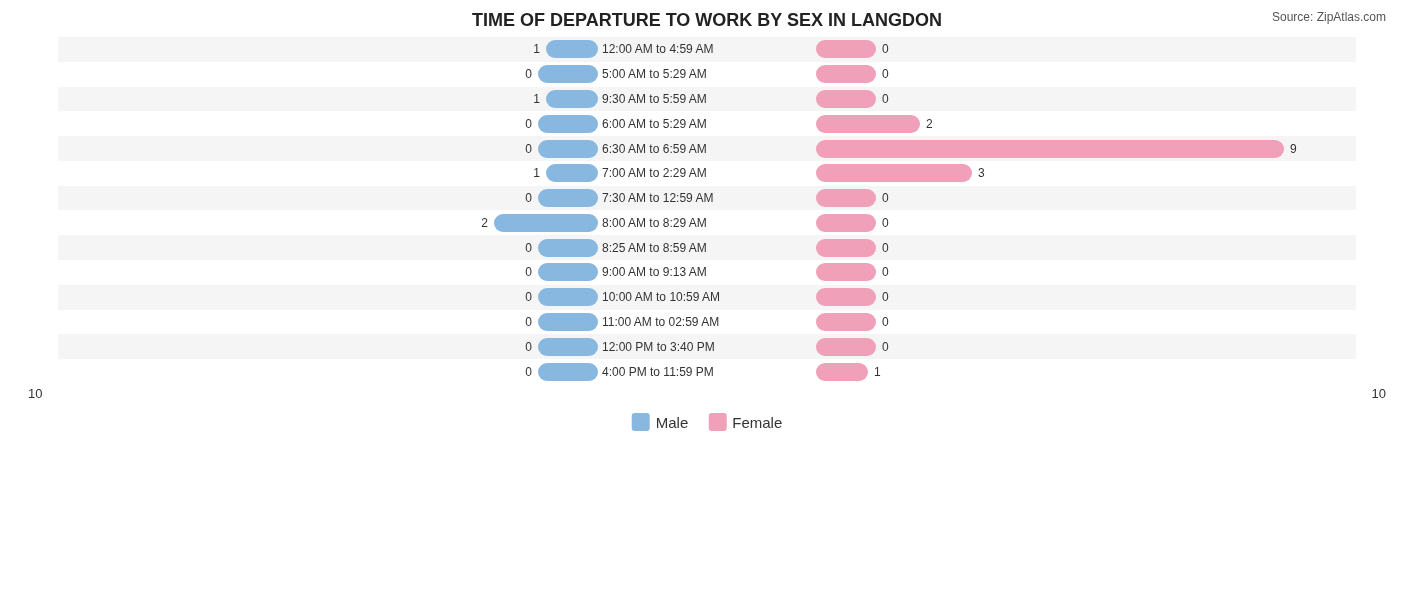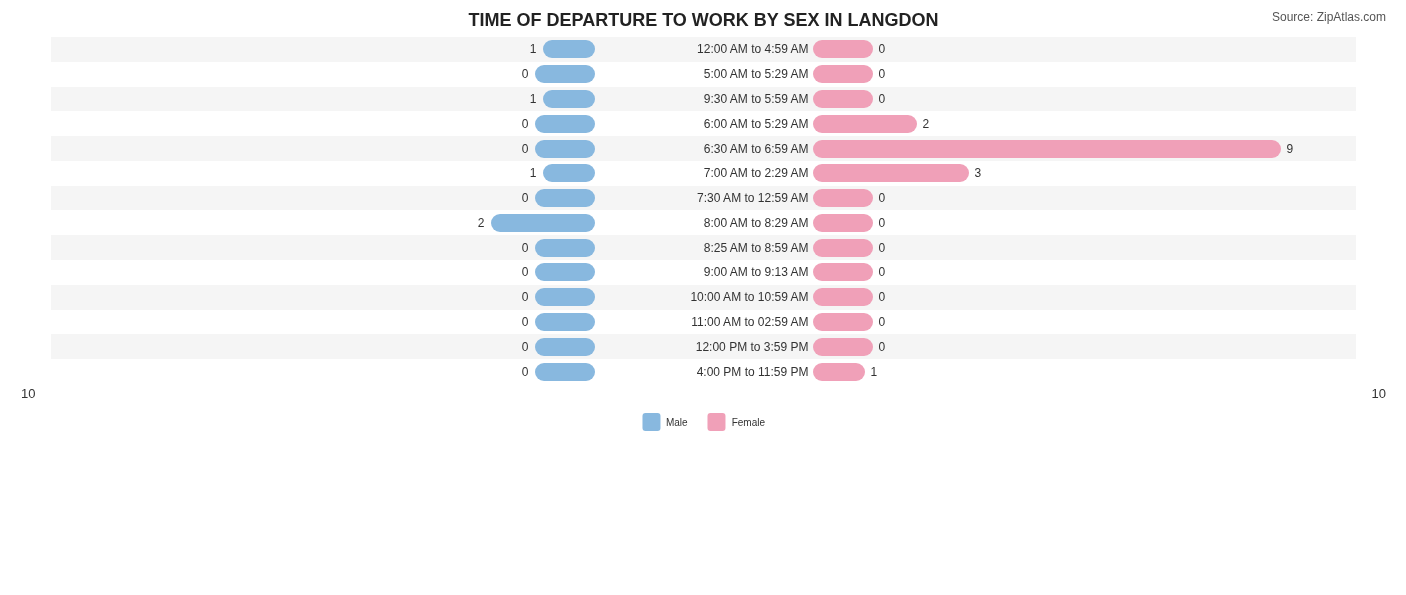--- a/index.html
+++ b/index.html
@@ -6,21 +6,21 @@
     body {
       background: #fff;
       font-family: Arial, sans-serif;
       width: 1406px;
       height: 595px;
       overflow: hidden;
     }
     .chart-container {
       width: 1406px;
       height: 522px;
-      padding: 10px 20px 50px 21px;
+      padding: 10px 20px 50px 28px;
       position: relative;
     }
     .chart-title {
       font-size: 18px;
       font-weight: bold;
       text-align: center;
       margin-bottom: 6px;
       color: #222;
     }
     .source-text {
@@ -82,21 +82,21 @@
     .female-side {
       flex: 1;
       display: flex;
       align-items: center;
       justify-content: flex-start;
       padding-left: 4px;
       position: relative;
     }
     .label-center {
       width: 210px;
-      text-align: right;
+      text-align: left;
       font-size: 12px;
       color: #333;
       flex-shrink: 0;
       z-index: 2;
     }
     .bar {
       height: 18px;
       border-radius: 9px;
       min-width: 2px;
     }
@@ -121,21 +121,21 @@
       text-align: left;
     }
     .legend {
       position: absolute;
       bottom: 8px;
       left: 50%;
       transform: translateX(-50%);
       display: flex;
       align-items: center;
       gap: 20px;
-      font-size: 10px;
+      font-size: 15px;
       color: #333;
     }
     .legend-item {
       display: flex;
       align-items: center;
       gap: 6px;
     }
     .legend-box {
       width: 18px;
       height: 18px;
@@ -283,21 +283,21 @@
           <div class="female-side">
             <div class="bar bar-female" style="width: 60px;"></div>
             <span class="female-value">0</span>
           </div>
         </div>
         <div class="row">
           <div class="male-side">
             <span class="male-value">0</span>
             <div class="bar bar-male" style="width: 60px;"></div>
           </div>
-          <div class="label-center">12:00 PM to 3:59 PM</div>
+          <div class="label-center">12:00 PM to 3:40 PM</div>
           <div class="female-side">
             <div class="bar bar-female" style="width: 60px;"></div>
             <span class="female-value">0</span>
           </div>
         </div>
         <div class="row">
           <div class="male-side">
             <span class="male-value">0</span>
             <div class="bar bar-male" style="width: 60px;"></div>
           </div>

